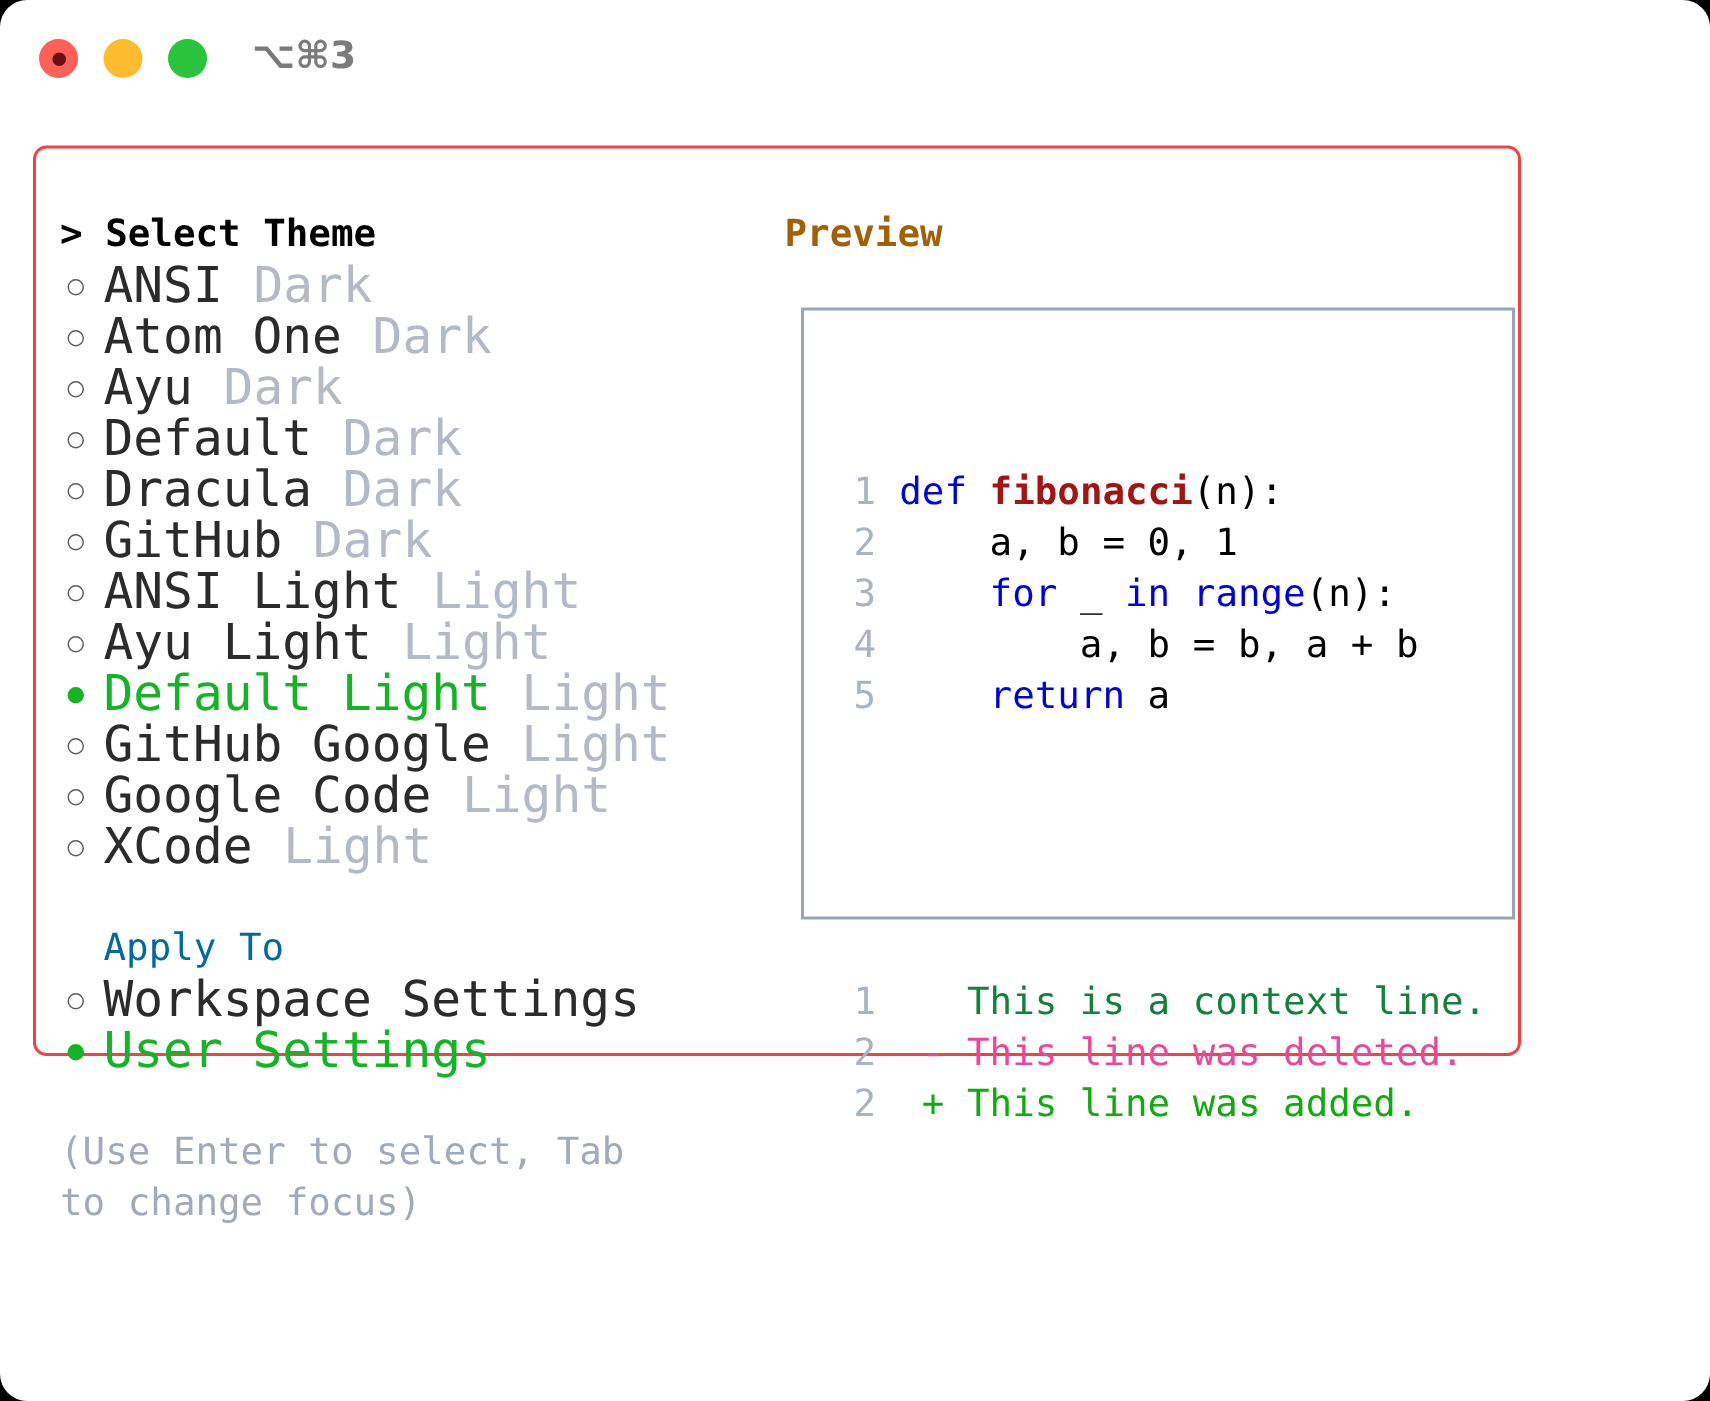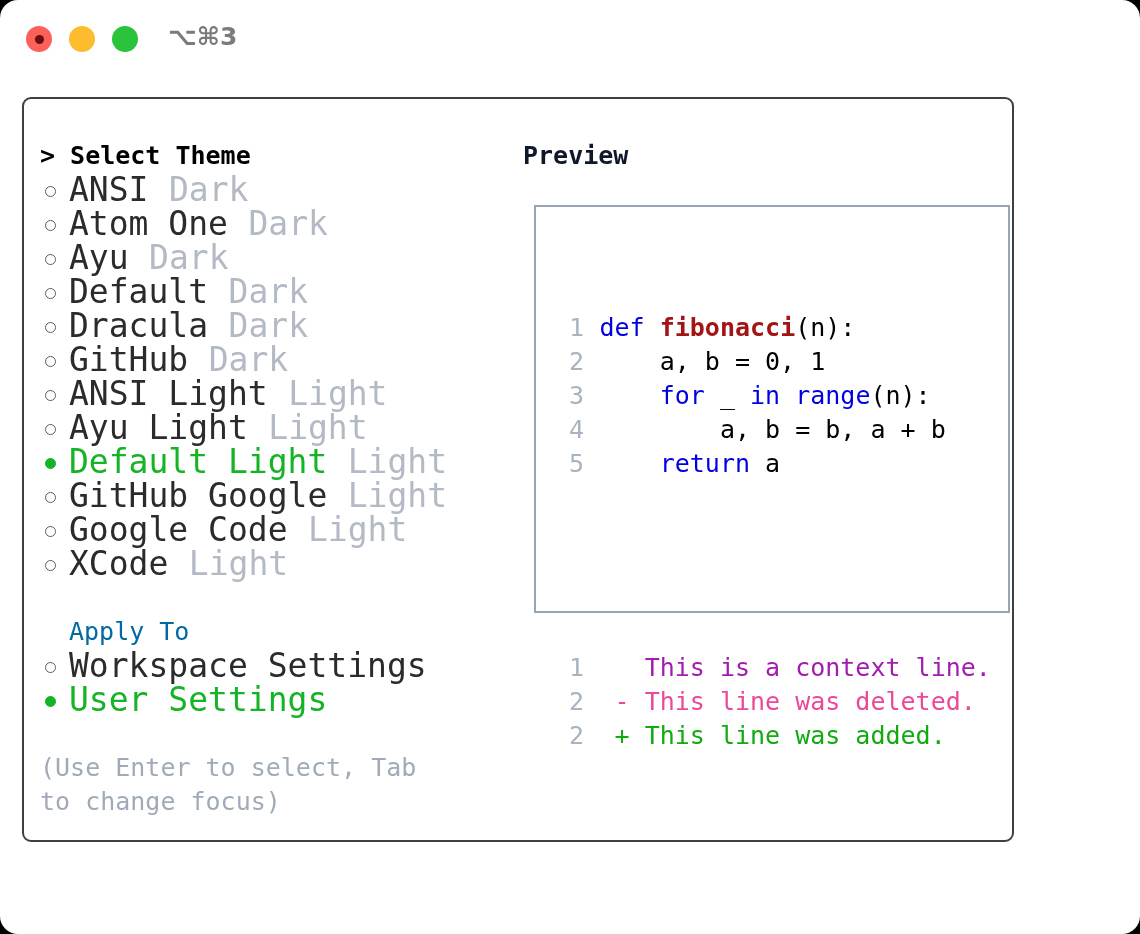--- a/index.html
+++ b/index.html
@@ -70,22 +70,22 @@
     letter-spacing: 0px;
     font-family: "DejaVu Sans", "Liberation Sans", sans-serif;
   }
 
   
   .panel {
     position: absolute;
     left: 22px;
     top: 97px;
     width: 992px;
-    height: 745px;
-    border: 2px solid #404040;
+    height: 607px;
+    border: 2px solid #ef4444;
     border-radius: 9px;
     background: #ffffff;
     box-sizing: border-box;
   }
 
   .col-left {
     position: absolute;
     left: 16px;
     top: 40px;
     width: 450px;
@@ -164,21 +164,21 @@
     line-height: 34px;
     width: 400px;
     white-space: pre-wrap;
     word-break: break-word;
   }
 
   
   .preview-title {
     font-size: 25px;
     font-weight: bold;
-    color: #0f172a;
+    color: #a16207;
     height: 34px;
     line-height: 34px;
     margin-left: 21px;
   }
   .preview-box {
     position: absolute;
     left: 32px;
     top: 66px;
     width: 476px;
     height: 408px;
@@ -199,21 +199,21 @@
     color: #aab3c0;
     width: 1.2em;
     text-align: right;
     flex: 0 0 1.2em;
   }
   .ctext { padding-left: 0.62em; }
 
   .kw   { color: #0000e0; }
   .fn   { color: #a31515; font-weight: bold; }
   .pl   { color: #000000; }
-  .ctx  { color: #a21caf; text-align: center; }
+  .ctx  { color: #15803d; text-align: center; }
   .del  { color: #ec4899; }
   .add  { color: #11aa11; }
 </style>
 </head>
 <body>
 
 <div class="window">
 
   <div class="titlebar">
     <div class="traffic">

